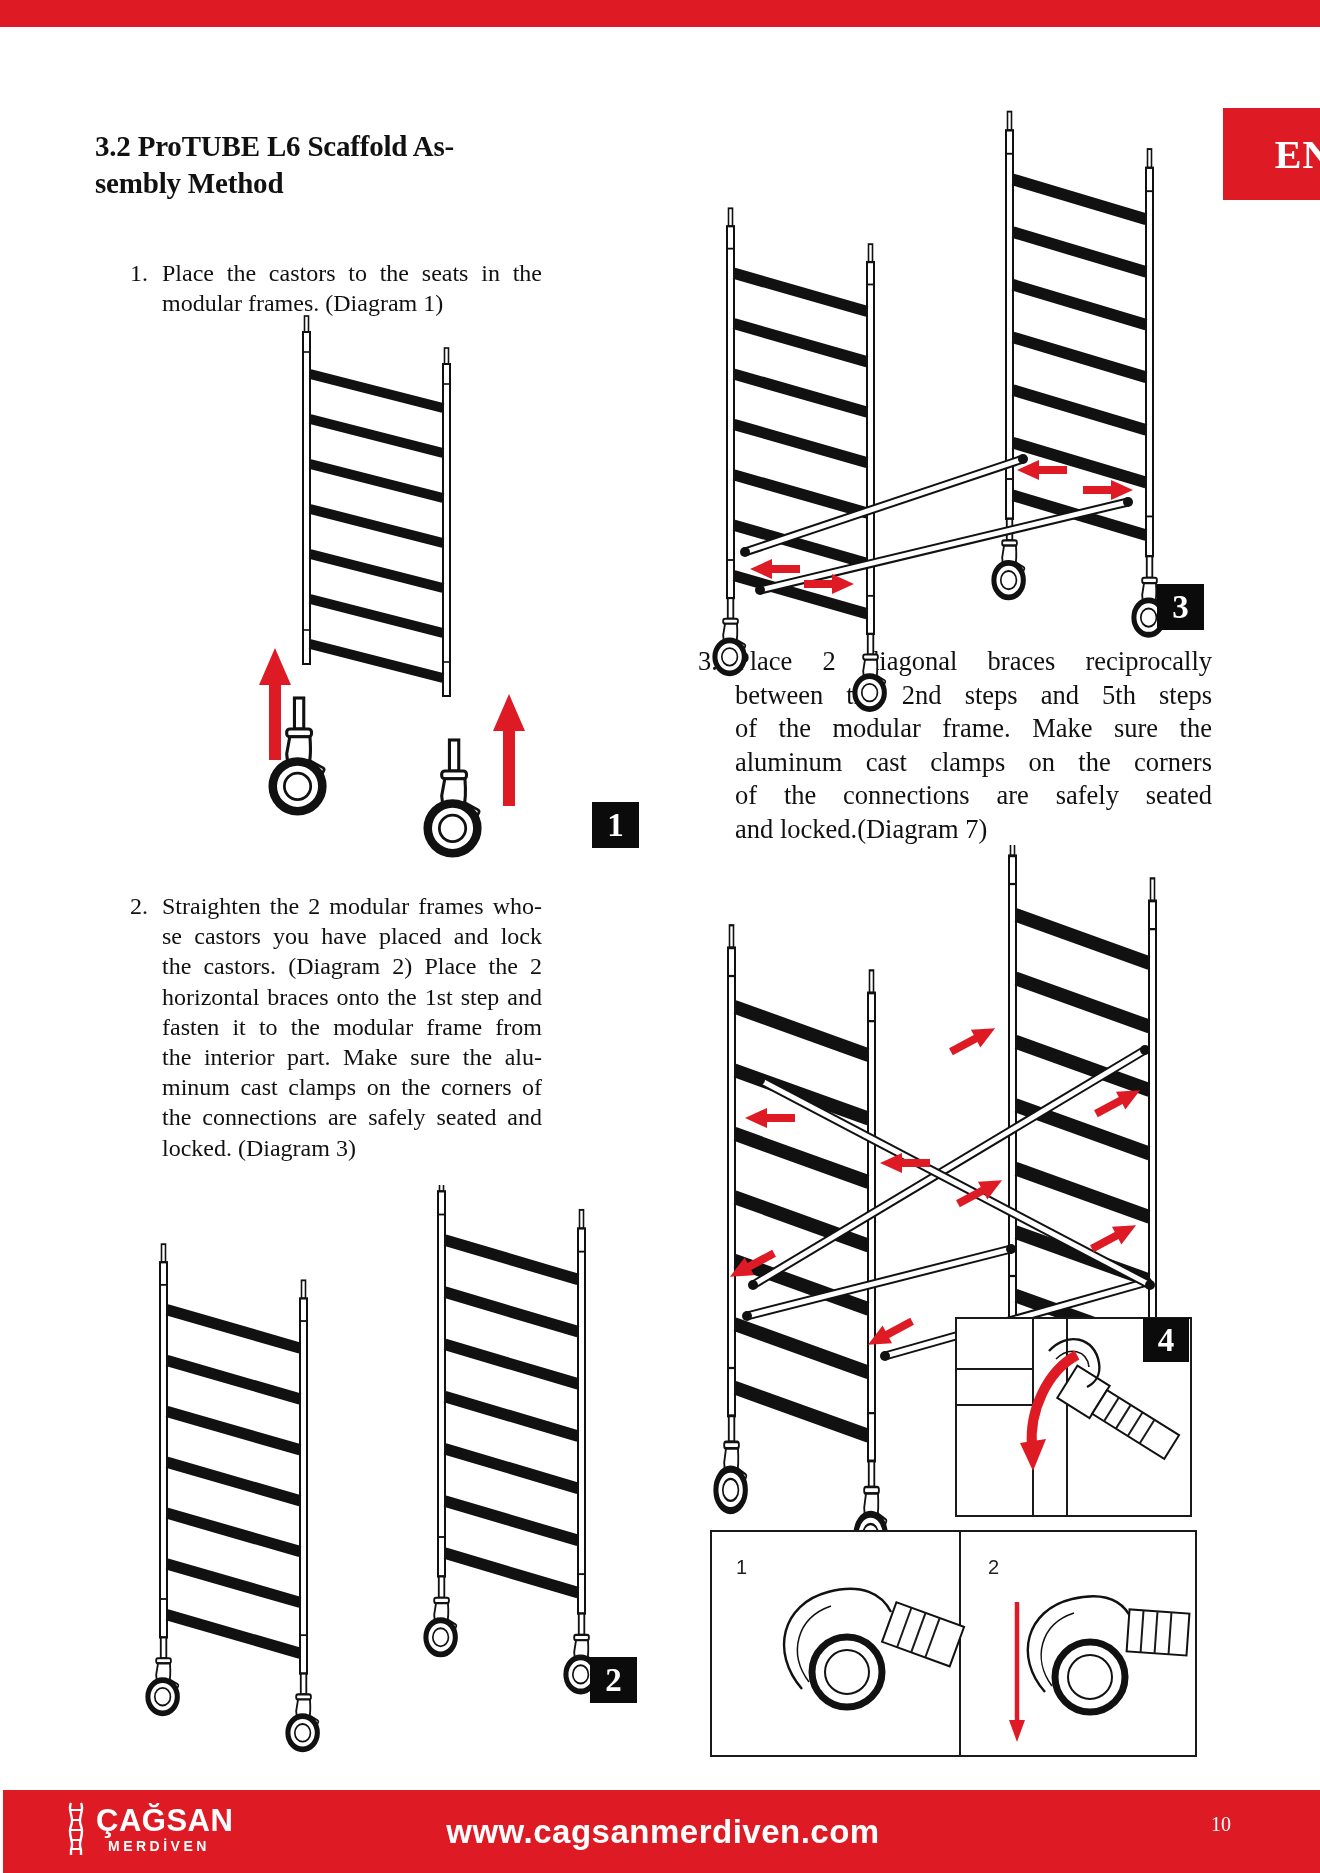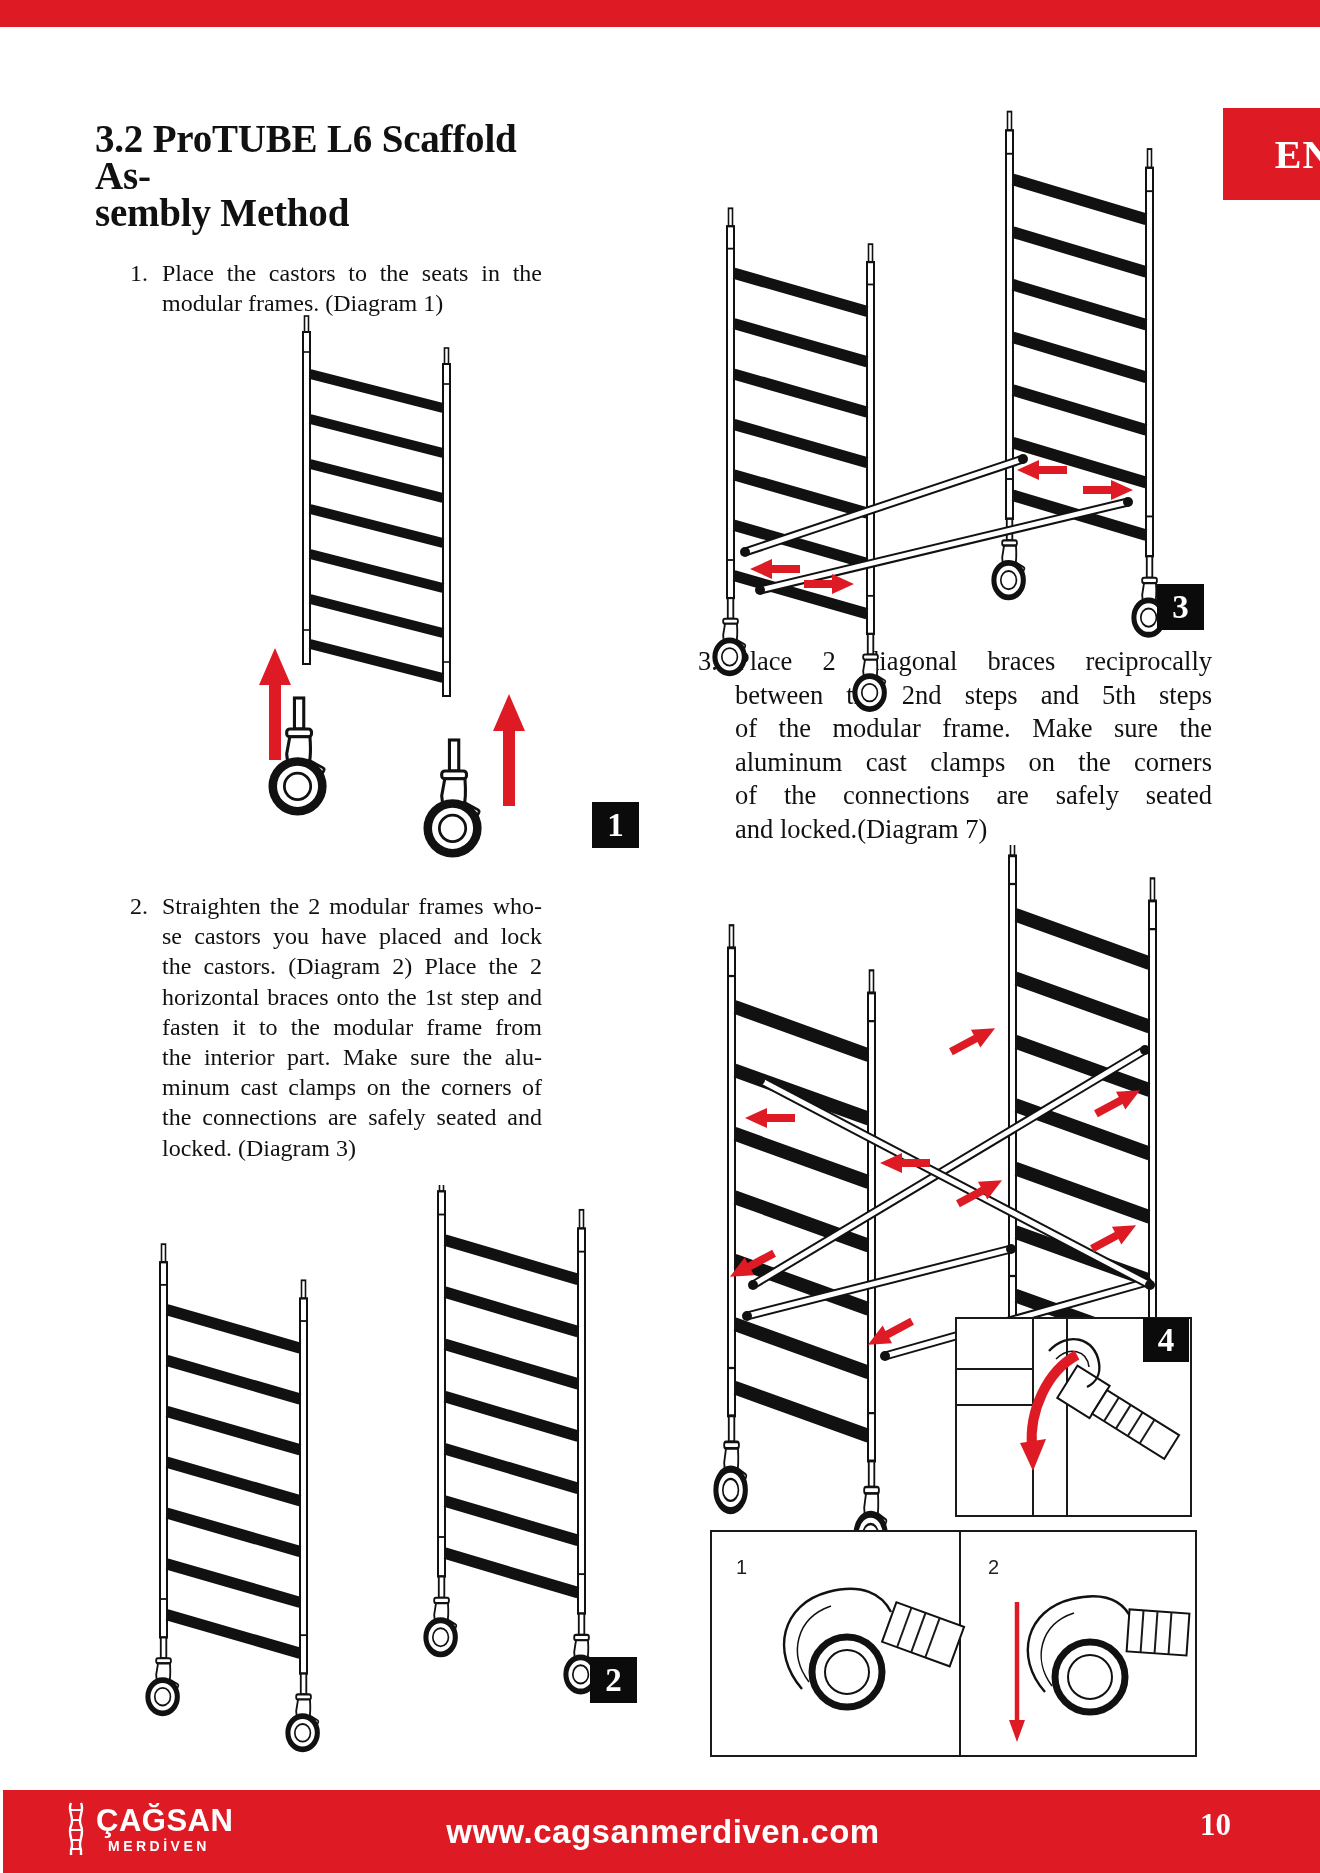--- a/index.html
+++ b/index.html
@@ -8,22 +8,22 @@
     font-family:"Liberation Serif",serif;color:#111;overflow:hidden;
     margin:0 auto;
   }
   .topbar{position:absolute;left:0;top:0;width:1320px;height:27px;background:#de1b24;}
   .en-badge{
     position:absolute;left:1223px;top:108px;width:97px;height:92px;background:#de1b24;
     color:#fff;display:flex;align-items:center;justify-content:center;
     font-weight:bold;font-size:40px;letter-spacing:1px;padding-left:32px;
   }
   .doc-title{
-    position:absolute;left:95px;top:120px;width:430px;
-    font-weight:bold;font-size:39px;line-height:37px;letter-spacing:-0.2px;
+    position:absolute;left:95px;top:128px;width:430px;
+    font-weight:bold;font-size:29px;line-height:37px;letter-spacing:-0.2px;
   }
   .step{position:absolute;font-size:24px;line-height:30.2px;}
   .step .step-num{position:absolute;left:0;top:0;}
   .step .step-lines{margin-left:32px;}
   .step-1{left:130px;top:258px;width:412px;}
   .step-2{left:130px;top:891px;width:412px;}
   .step-3{left:698px;top:645px;width:514px;font-size:26.5px;line-height:33.6px;}
   .step-3 .step-lines{margin-left:37px;}
   .tline{text-align:justify;text-align-last:justify;white-space:normal;}
   .tline.last{text-align-last:auto;}
@@ -46,21 +46,21 @@
   .logo-subtitle{
     font-family:"Liberation Sans",sans-serif;font-weight:bold;font-size:14px;letter-spacing:3.5px;
     margin-top:3px;margin-left:12px;
   }
   .footer-url{
     position:absolute;left:0;right:0;top:0;height:83px;display:flex;align-items:center;justify-content:center;
     font-family:"Liberation Sans",sans-serif;font-weight:bold;font-size:33px;letter-spacing:0.5px;
   }
   .footer-page{
     position:absolute;right:92px;top:0;height:69px;display:flex;align-items:center;
-    font-family:"Liberation Serif",serif;font-weight:bold;font-size:31px;
+    font-family:"Liberation Serif",serif;font-weight:normal;font-size:20px;
   }
   svg .ln{stroke:#1a1a1a;stroke-width:2;fill:none;}
   svg .tube-out{stroke:#111;stroke-width:9;fill:none;}
   svg .tube-in{stroke:#fff;stroke-width:5;fill:none;}
 </style>
 </head>
 <body>
 
 <div id="page">
 

